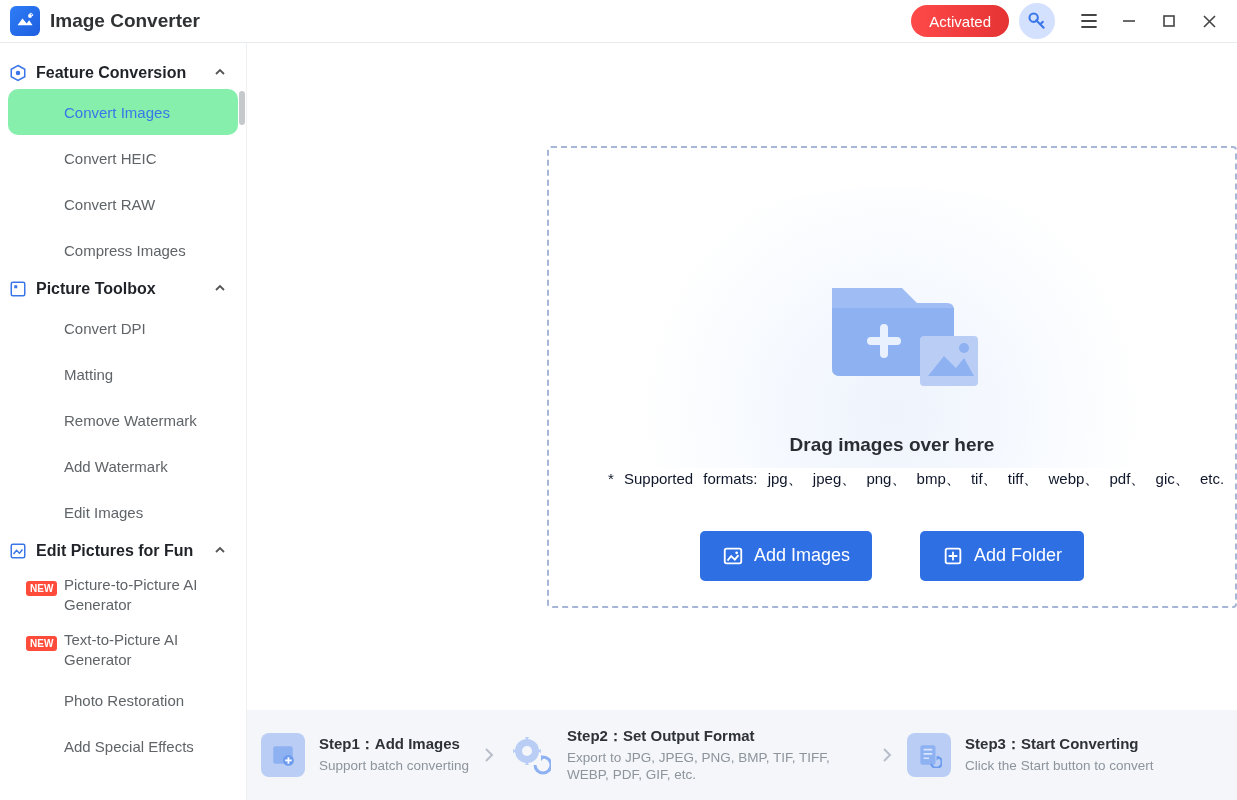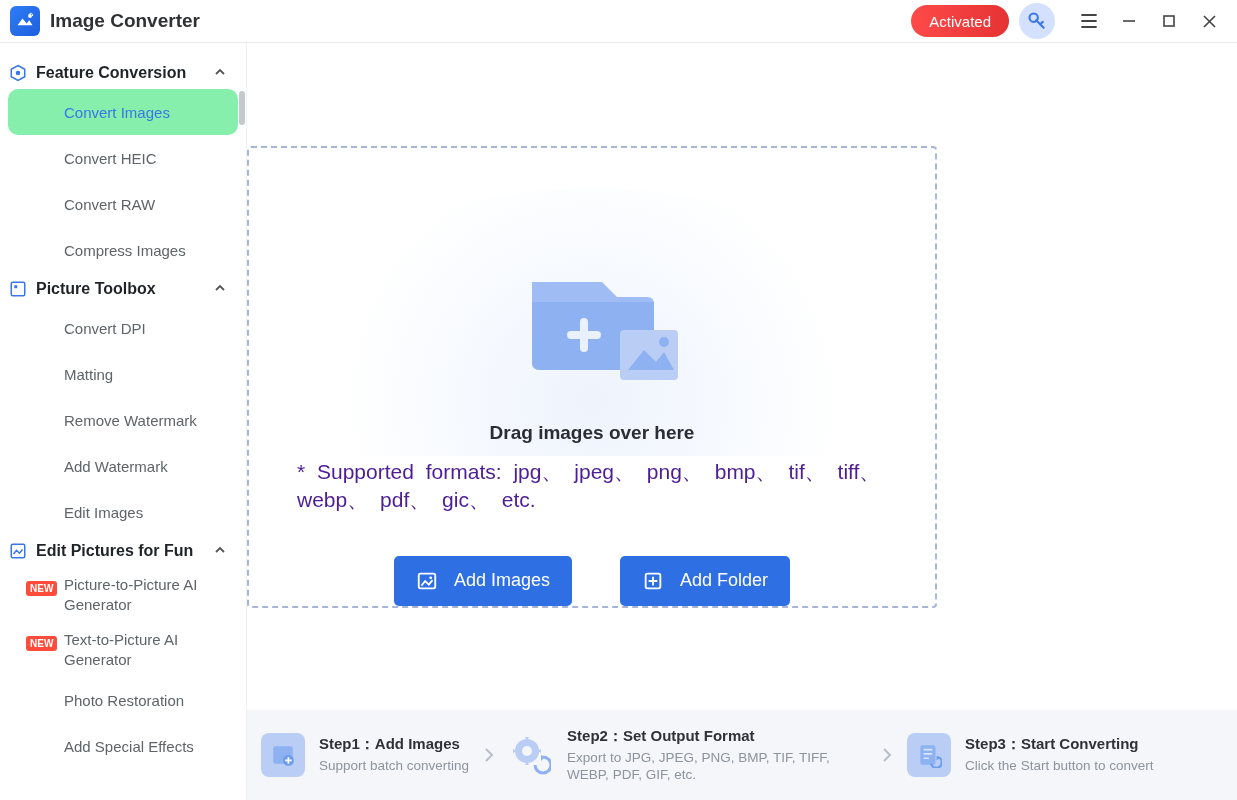--- a/index.html
+++ b/index.html
@@ -20,27 +20,27 @@
   .section-hdr { display: flex; align-items: center; padding: 6px 18px 6px 28px; font-size: 16px; font-weight: 700; color: #1f2328; cursor: pointer; }
   .section-hdr .hdr-icon { width: 20px; height: 20px; margin-right: 8px; display:flex; align-items:center; justify-content:center; margin-left:-20px; }
   .section-hdr .chev { margin-left: auto; width:14px; }
   .sb-item { display: flex; align-items: center; height: 46px; padding-left: 56px; font-size: 15px; color: #5f6468; cursor: pointer; border-radius: 10px; margin: 0 8px; position: relative; }
   .sb-item.active { background: #86efac; color: #3a76e8; }
   .sb-item .badge { position: absolute; left: 18px; top: 14px; background: #ff4b3a; color: #fff; font-size: 10px; font-weight: 700; padding: 1px 4px; border-radius: 3px; }
   .sb-item.multiline { height: auto; padding-top: 8px; padding-bottom: 8px; line-height: 1.3; }
   .scrollthumb { position:absolute; right:1px; top:48px; width:6px; height:34px; background:#c6c9cc; border-radius:3px; }
   
   .main { flex: 1; display: flex; flex-direction: column; }
-  .drop-wrap { flex: 1; display: flex; align-items: center; justify-content: flex-start; }
+  .drop-wrap { flex: 1; display: flex; align-items: center; justify-content: flex-end; }
   .dropzone { width: 690px; height: 462px; border: 2px dashed #a7b5d6; border-radius: 4px; display: flex; flex-direction: column; align-items: center; }
   .radial { width: 560px; height: 280px; margin-top: 40px; display:flex; align-items:center; justify-content:center; background: radial-gradient(circle at 50% 80%, #eef3fc 0%, #f7faff 40%, #ffffff 70%); border-radius: 50% 50% 0 0; }
   .dz-title { font-size: 19px; font-weight: 700; color: #2a2e33; margin-top: -34px; }
-  .dz-sub { font-size: 21px; color: #4c1d95; margin-top: 14px; word-spacing: 6px; margin-left: 48px; }
+  .dz-sub { font-size: 15px; color: #0f172a; margin-top: 14px; word-spacing: 6px; margin-left: 48px; }
   .dz-btns { display: flex; gap: 48px; margin-top: 42px; }
-  .big-btn { height: 50px; padding: 0 22px; background: #2f6fe4; color: #fff; font-size: 18px; display: flex; align-items: center; gap: 16px; border: none; border-radius: 5px; cursor: pointer; }
+  .big-btn { height: 50px; padding: 0 22px; background: #2f6fe4; color: #fff; font-size: 18px; display: flex; align-items: center; gap: 10px; border: none; border-radius: 5px; cursor: pointer; }
   
   .steps { height: 90px; background: #f4f6fa; display: flex; align-items: center; padding: 0 14px; }
   .step { display: flex; align-items: center; gap: 14px; }
   .step-icon { width: 44px; height: 44px; border-radius: 8px; display:flex; align-items:center; justify-content:center; }
   .step-texts { display:flex; flex-direction:column; max-width: 300px; }
   .step-title { font-size: 15px; font-weight: 700; color: #2e3236; }
   .step-sub { font-size: 13.5px; color: #8d949c; margin-top: 4px; line-height:1.25; }
   .step-chev { width: 40px; display:flex; justify-content:center; color:#b8bfc9; }
 </style>
 </head>

